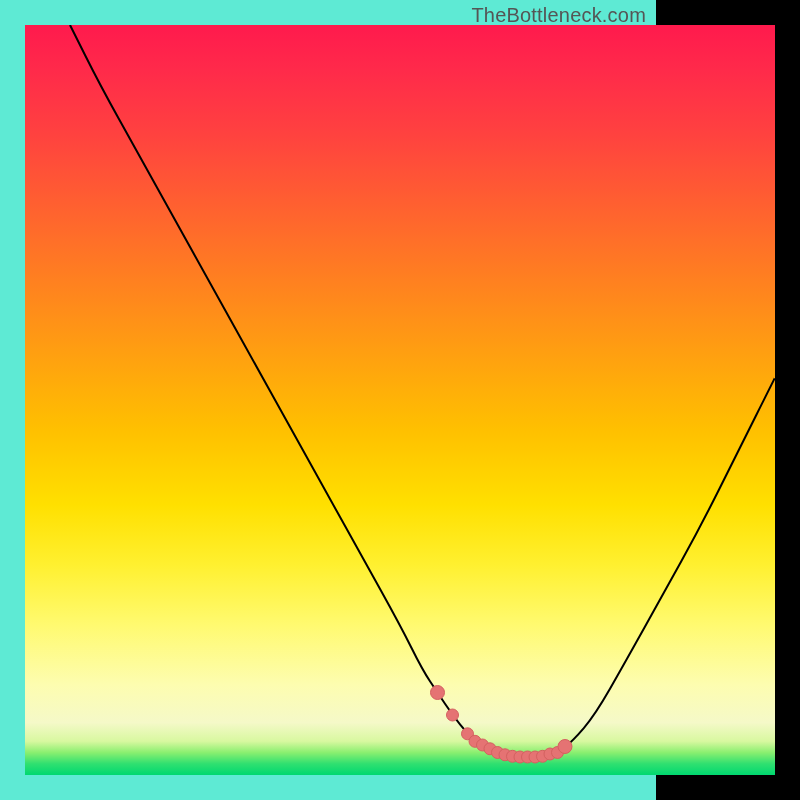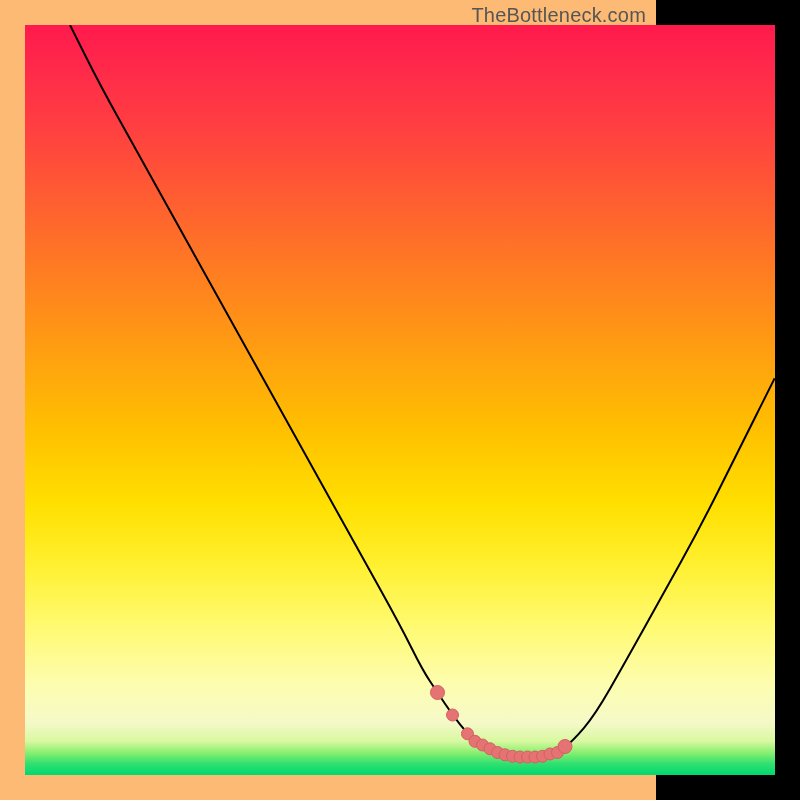--- a/index.html
+++ b/index.html
@@ -8,21 +8,21 @@
     width: 800px;
     height: 800px;
     background: #000;
     overflow: hidden;
     font-family: Arial, Helvetica, sans-serif;
   }
   .frame {
     position: relative;
     width: 656px;
     height: 800px;
-    background: #fdba74;
+    background: #5eead4;
   }
   .plot-area {
     position: absolute;
     left: 25px;
     top: 25px;
     width: 750px;
     height: 750px;
     
     background: linear-gradient(
       to bottom,

